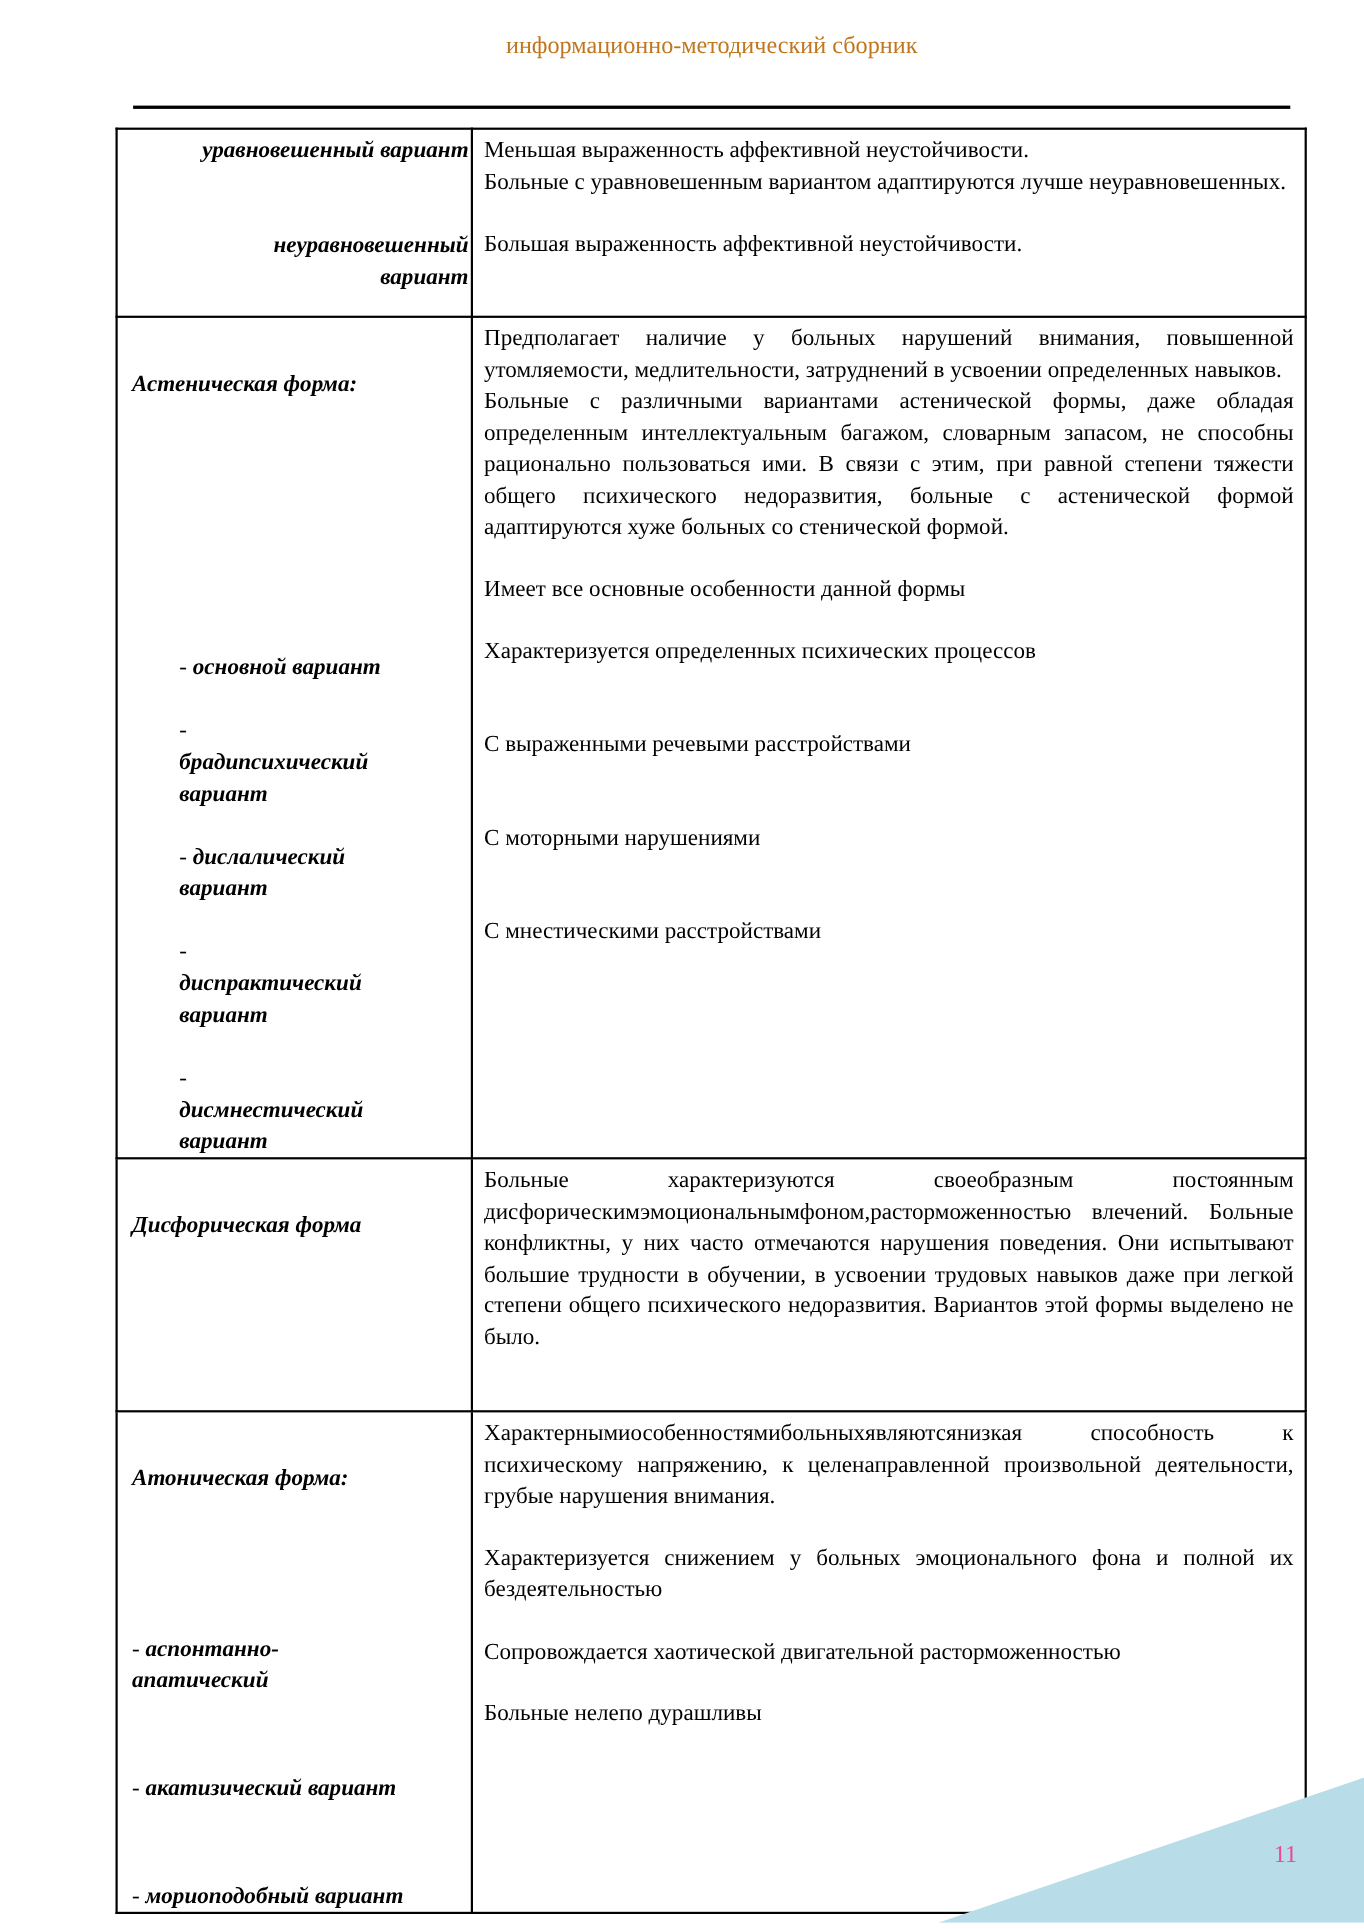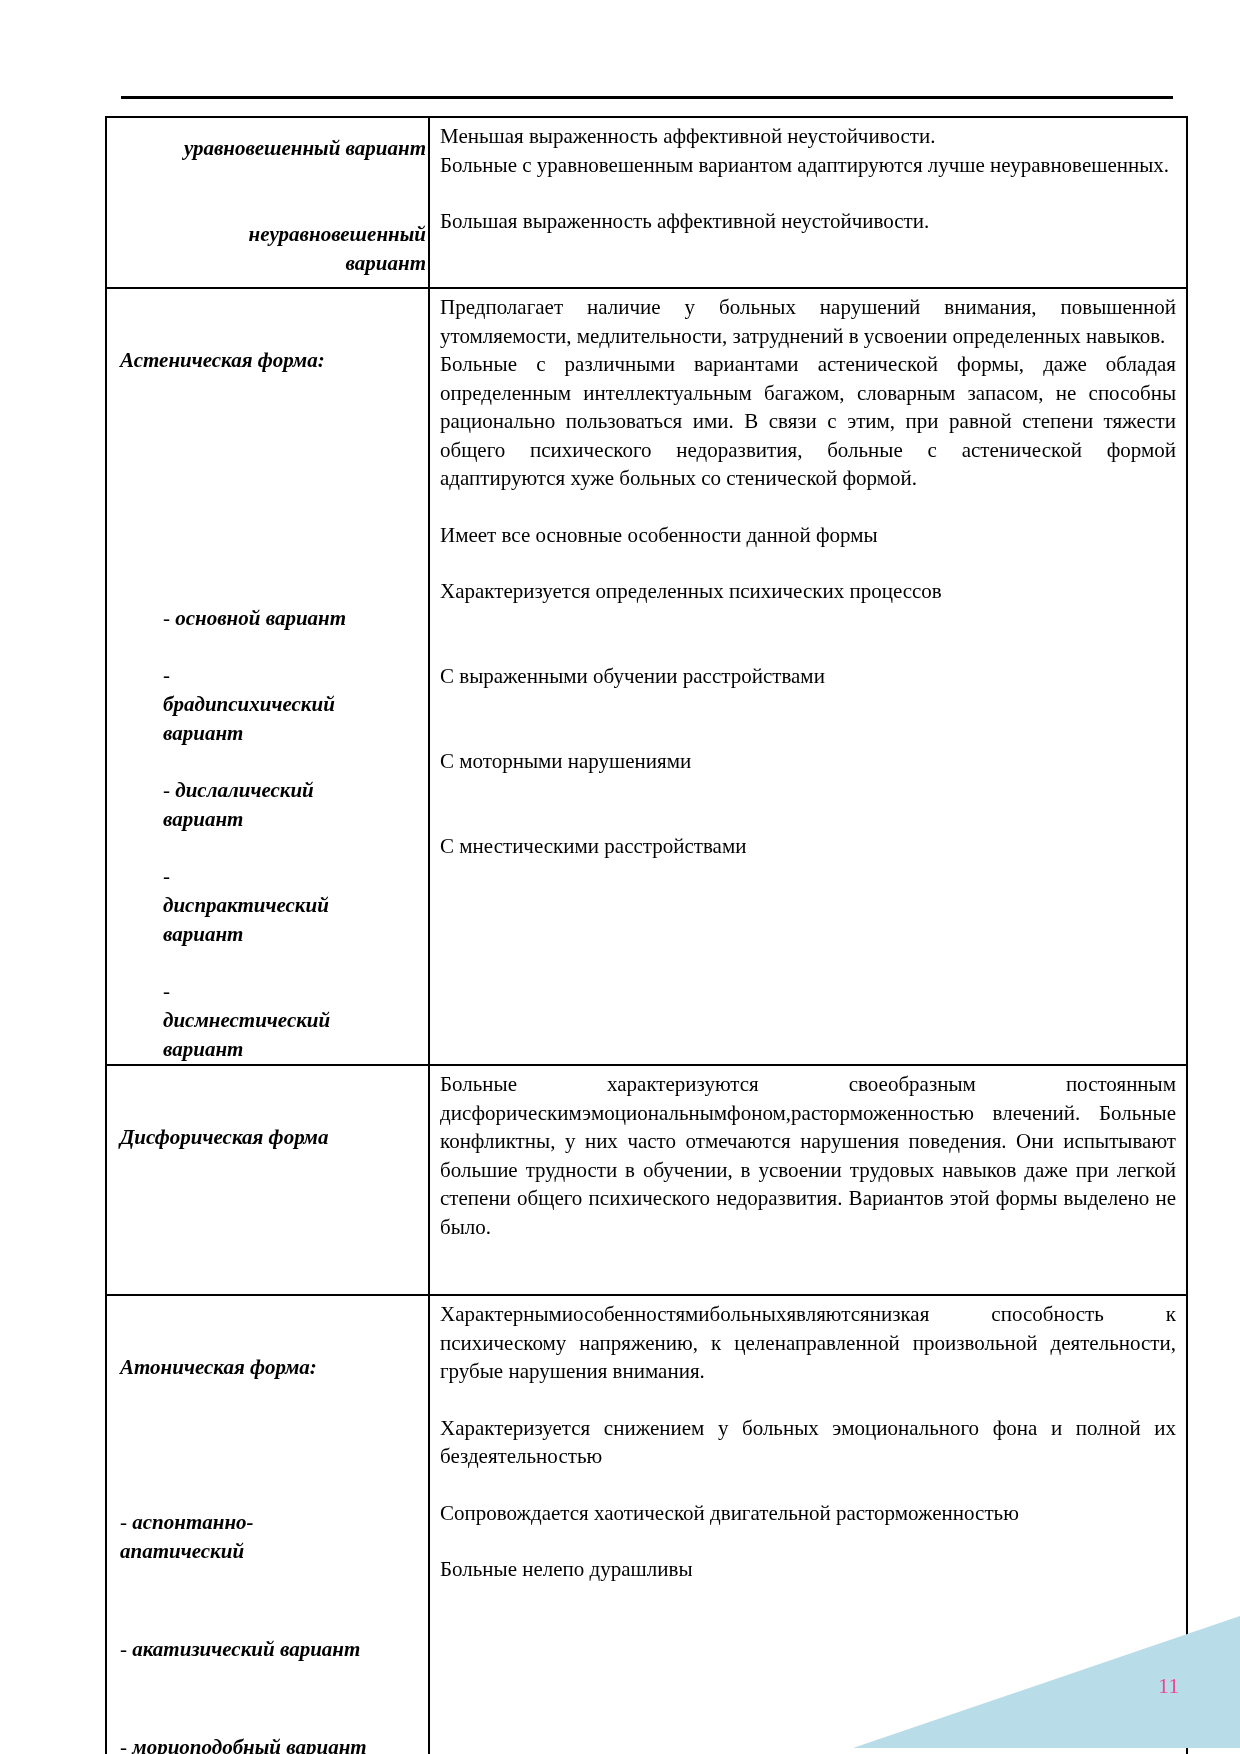--- a/index.html
+++ b/index.html
@@ -12,36 +12,37 @@
 
   .doc-table { position: absolute; left: 105px; top: 116px; width: 1081px;
                border-collapse: collapse; table-layout: fixed; }
   .doc-table td { border: 2.5px solid #000; vertical-align: top; padding: 0; }
   .col-term { width: 323px; }
   .col-desc { width: 758px; }
 
   .term-block { font-style: italic; font-weight: bold; font-size: 21px; line-height: 29px; }
   .desc-block { font-size: 21px; line-height: 28.5px; text-align: justify; }
 
-  .cell-inner { padding: 16px 8px 0 10px; }
+  .cell-inner { padding: 4px 8px 0 10px; }
   .desc-inner { padding: 4px 10px 0 10px; }
 
   .entry { display: block; }
   .term-right { text-align: right; padding-right: 1px; }
   .term-indent { padding-left: 46px; }
   .term-left { padding-left: 3px; margin-top: 41px; }
   .dash { font-weight: normal; font-style: normal; }
 
   .corner-triangle { position: absolute; right: 0; bottom: 6px; width: 387px; height: 132px; }
   .page-number { position: absolute; left: 1158px; top: 1673px; font-size: 22px; color: #ec4899; }
 </style>
 </head>
 <body>
 
 <div class="running-header">
+  <div>информационно-методический сборник</div>
 </div>
 <div class="header-rule"></div>
 
 <table class="doc-table">
   <colgroup>
       <col class="col-term">
       <col class="col-desc">
     </colgroup>
 
   <tbody>
@@ -81,21 +82,21 @@
     </td>
     <td>
       <div class="desc-inner desc-block">
         <div>Предполагает наличие у больных нарушений внимания, повышенной утомляемости, медлительности, затруднений в усвоении определенных навыков.</div>
         <div>Больные с различными вариантами астенической формы, даже обладая определенным интеллектуальным багажом, словарным запасом, не способны рационально пользоваться ими. В связи с этим, при равной степени тяжести общего психического недоразвития, больные с астенической формой адаптируются хуже больных со стенической формой.</div>
         <div style="height:28px"></div>
         <div>Имеет все основные особенности данной формы</div>
         <div style="height:28px"></div>
         <div style="height:57px;">Характеризуется определенных психических процессов</div>
         <div style="height:28px"></div>
-        <div style="height:57px;">С выраженными обучении расстройствами</div>
+        <div style="height:57px;">С выраженными речевыми расстройствами</div>
         <div style="height:28px"></div>
         <div style="height:57px;">С моторными нарушениями</div>
         <div style="height:28px"></div>
         <div>С мнестическими расстройствами</div>
       </div>
     </td>
   </tr>
 
   <tr style="height:230px;">
     <td>

